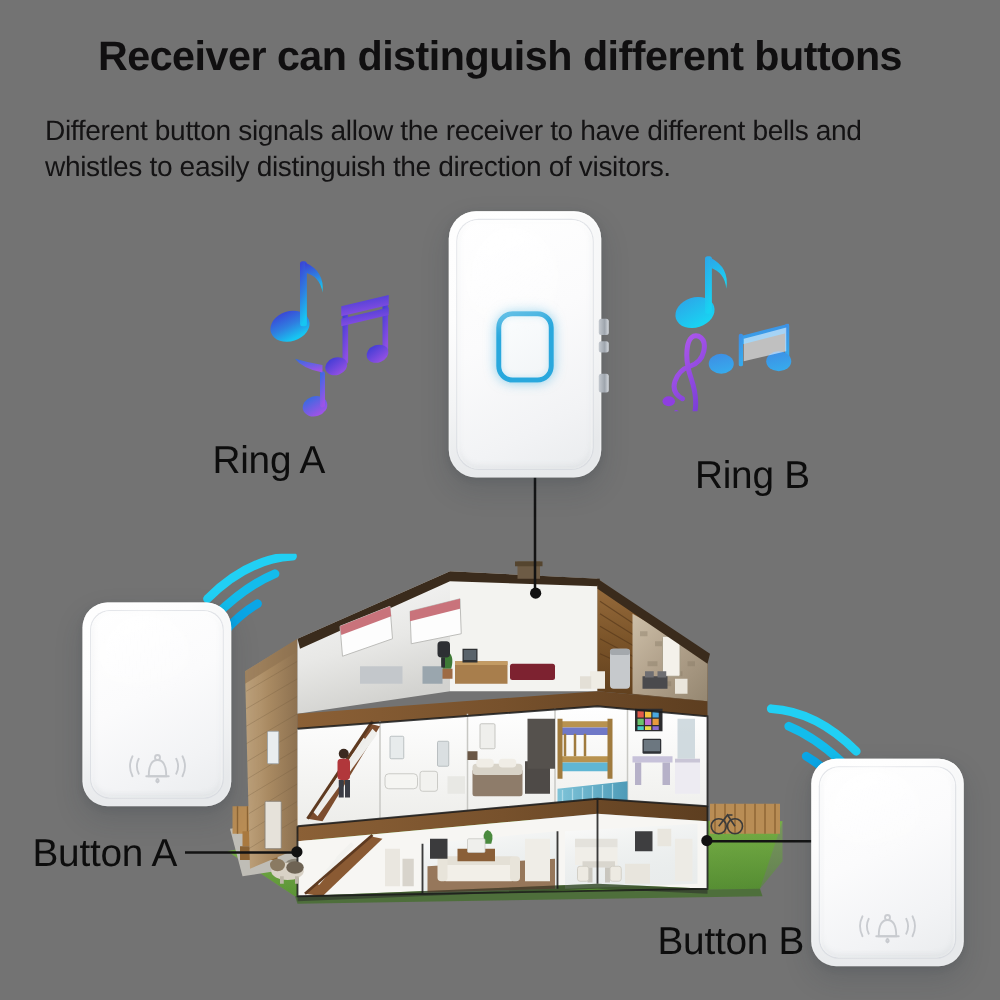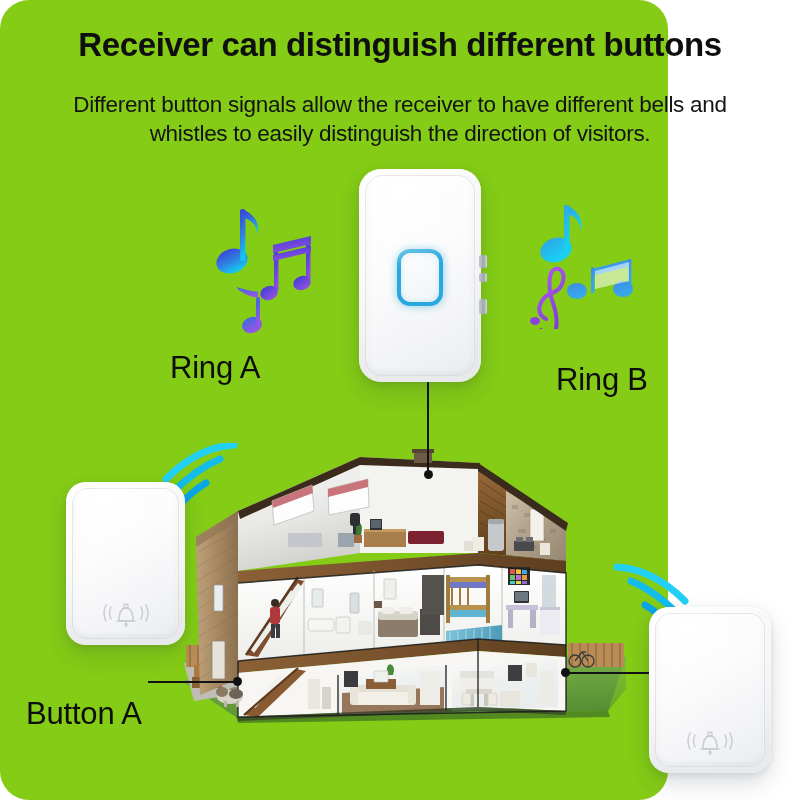--- a/index.html
+++ b/index.html
@@ -5,36 +5,35 @@
 <style>
   * { box-sizing: border-box; margin: 0; padding: 0; }
   html, body {
     width: 800px; height: 800px;
     background: #ffffff;
     font-family: "Liberation Sans", "DejaVu Sans", sans-serif;
     overflow: hidden;
   }
   #page {
     position: relative;
-    width: 668px; height: 800px;
-    background: #84cc16;
-    border-radius: 29px;
+    width: 800px; height: 800px;
+    background: #737373;
   }
 
   
   .title {
     position: absolute; left: 0; top: 26px; width: 800px;
     text-align: center;
     font-size: 33px; font-weight: 700; color: #100f10;
     letter-spacing: -0.4px;
     white-space: nowrap;
   }
   .subtitle {
     position: absolute; left: 36px; top: 90px; width: 728px;
-    text-align: center;
+    text-align: left;
     font-size: 22.5px; font-weight: 400; color: #141314;
     line-height: 1.30;
     letter-spacing: -0.3px;
   }
 
   
   .device {
     position: absolute;
     border-radius: 20px;
     background:
@@ -128,21 +127,21 @@
   #dot-b { left: 561px; top: 668px; }
 
   
   .label {
     position: absolute;
     font-size: 31px; font-weight: 400; color: #0d0d0d;
     letter-spacing: -0.2px; white-space: nowrap;
   }
   #label-ring-a   { left: 170px; top: 350px; }
   #label-ring-b   { left: 556px; top: 362px; }
-  #label-button-a { left: 26px;  top: 696px; }
+  #label-button-a { left: 26px;  top: 665px; }
   #label-button-b { left: 526px; top: 735px; }
 
   
   .notes { position: absolute; }
   #notes-left  { left: 196px; top: 205px; width: 146px; height: 135px; }
   #notes-right { left: 513px; top: 203px; width: 148px; height: 126px; }
 
   
   #house {
     position: absolute; left: 178px; top: 449px;
@@ -670,14 +669,15 @@
           <path d="M44 10 q3 6 0 12"></path>
           <path d="M49 8 q4 8 0 16"></path>
         </g>
       </svg>
     </div>
   </div>
 
   <div class="label" id="label-ring-a">Ring A</div>
   <div class="label" id="label-ring-b">Ring B</div>
   <div class="label" id="label-button-a">Button A</div>
+  <div class="label" id="label-button-b">Button B</div>
 
 </div>
 
 </body></html>

